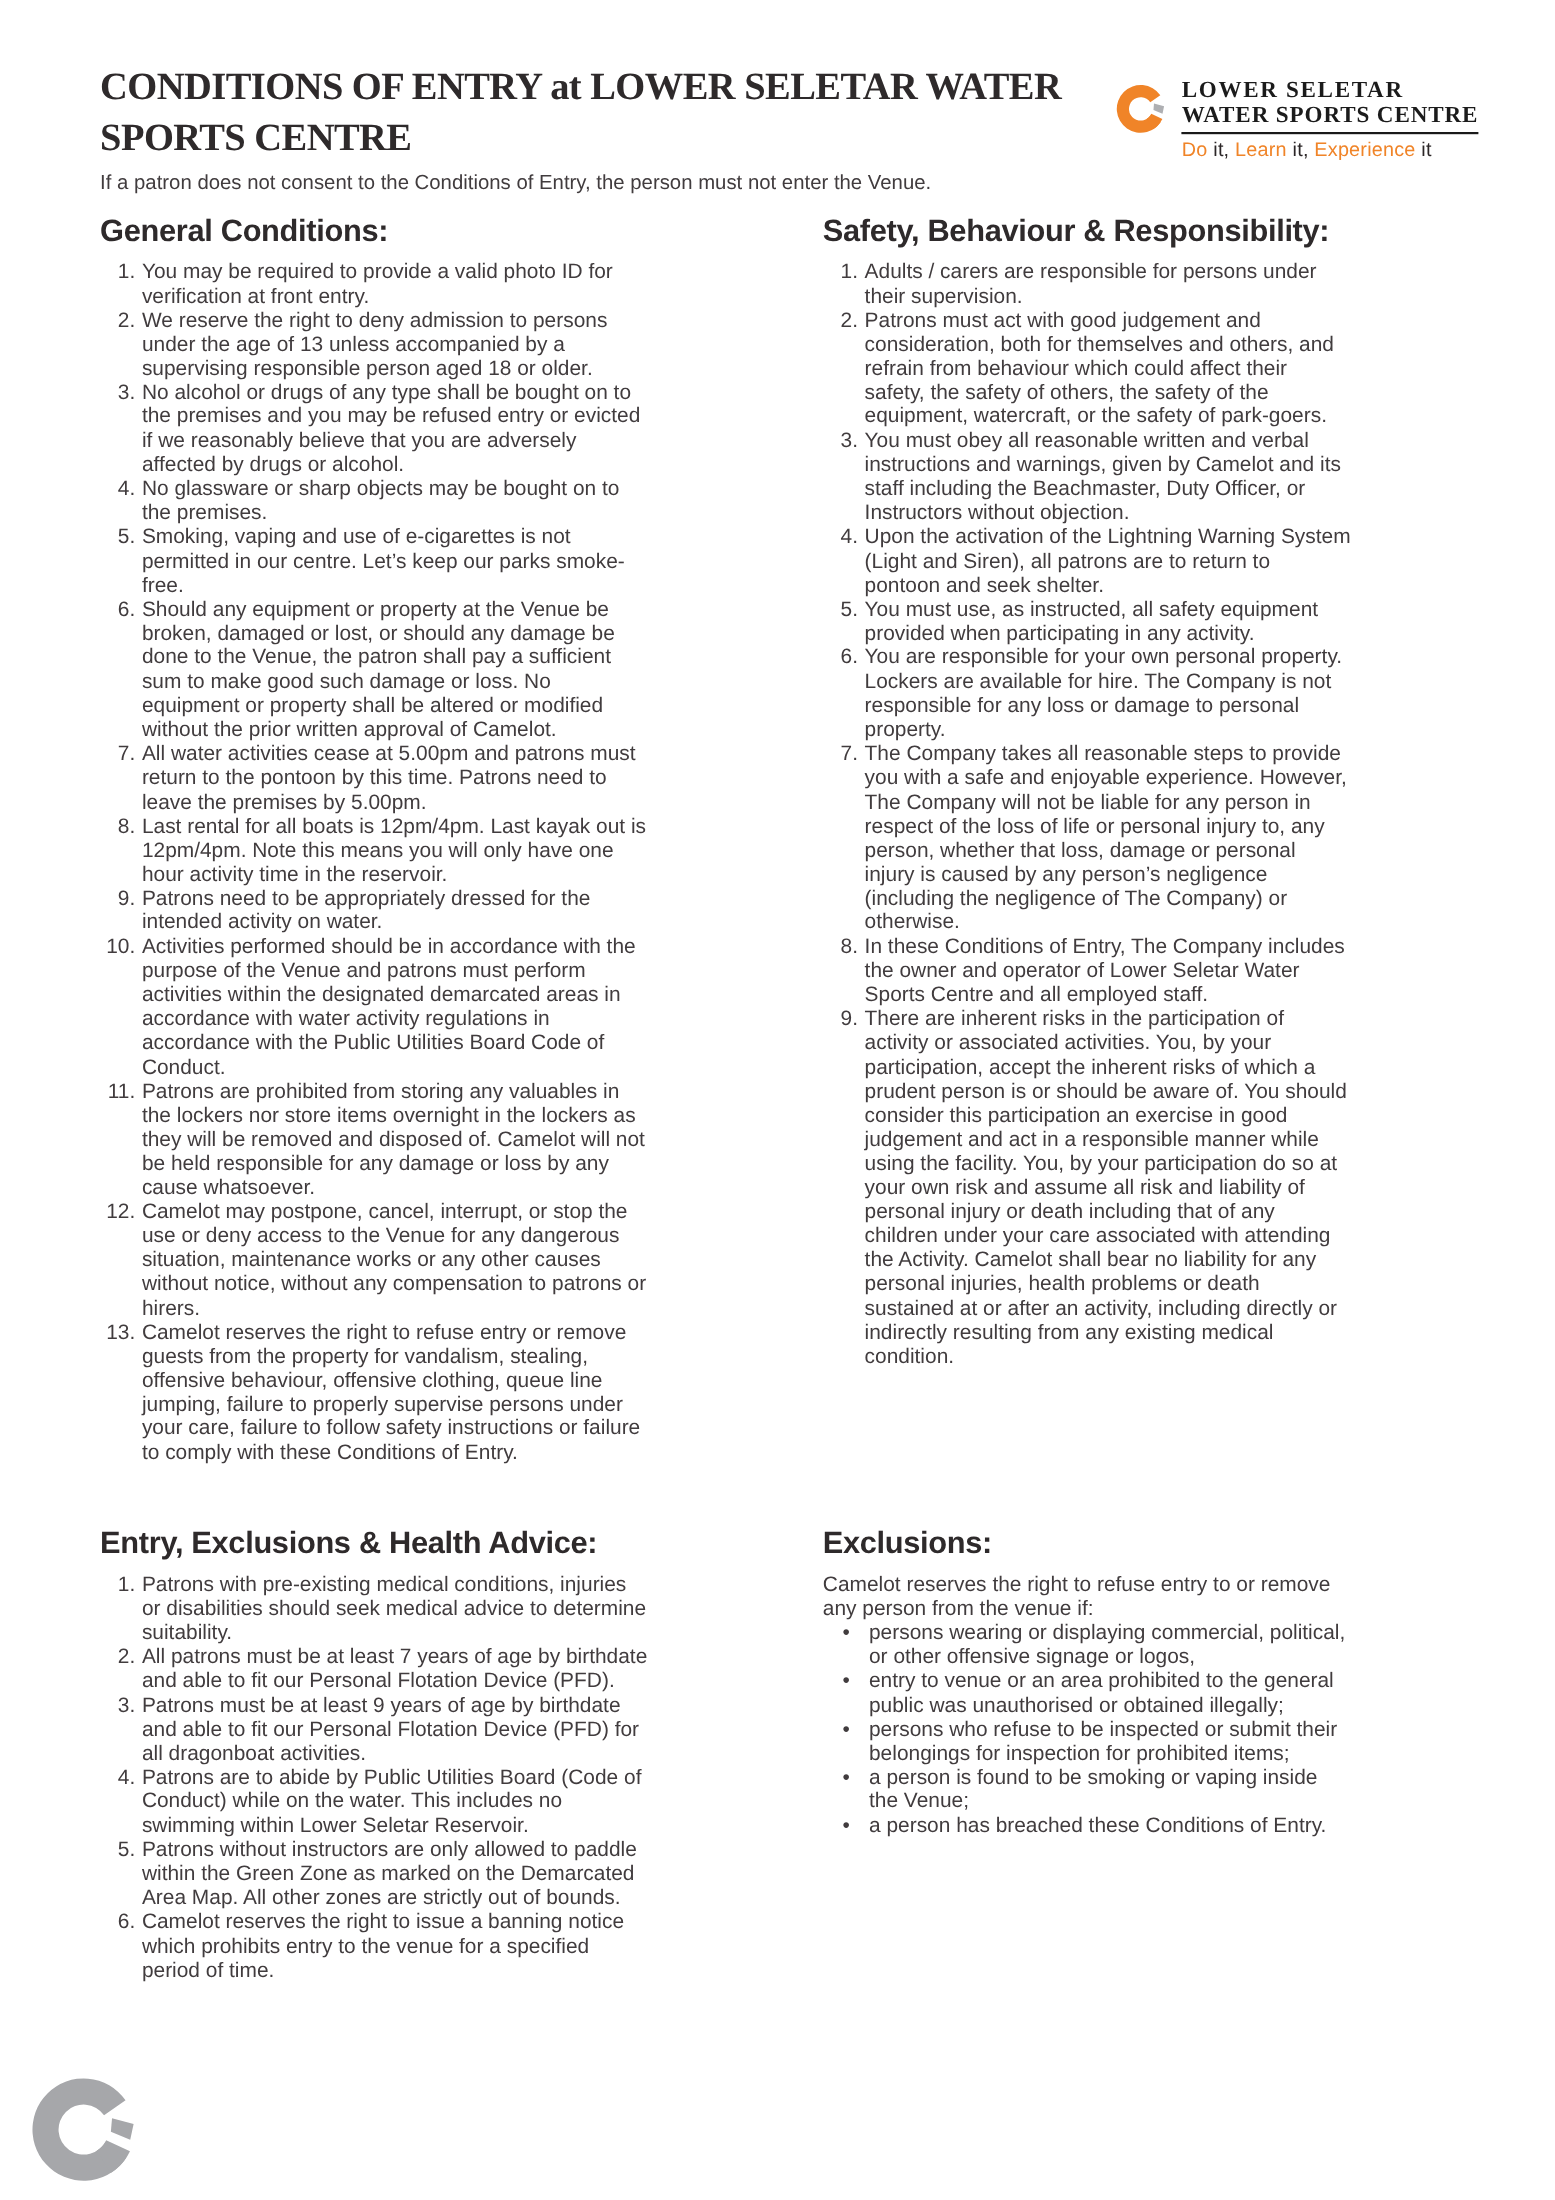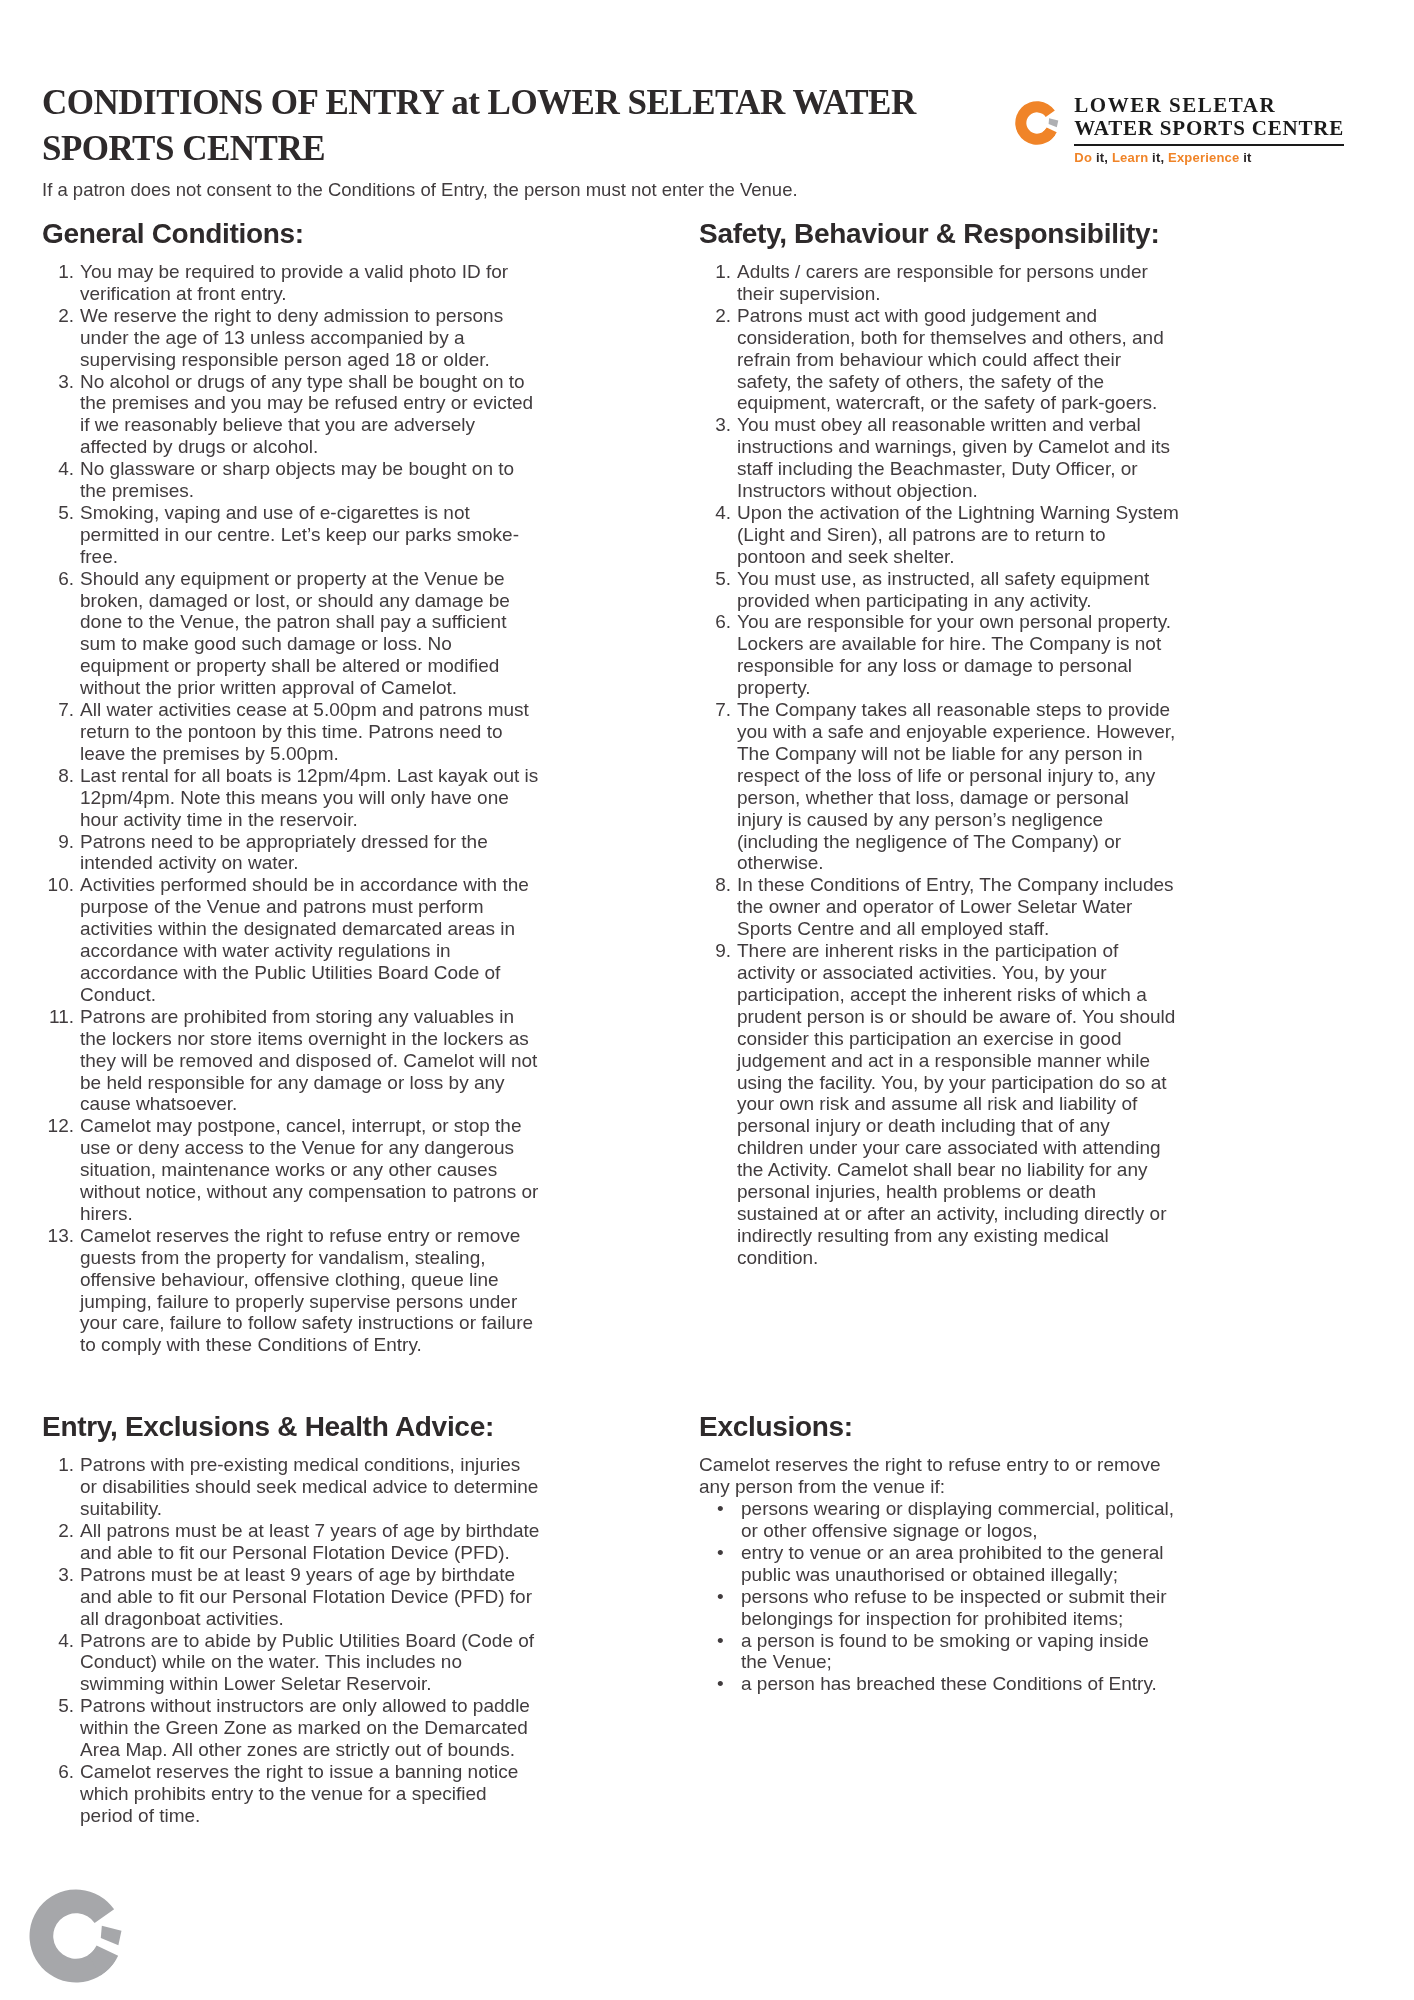--- a/index.html
+++ b/index.html
@@ -3,21 +3,21 @@
 <meta charset="utf-8">
 <style>
   * { margin:0; padding:0; box-sizing:border-box; }
   html,body { background:#ffffff; }
   body {
     width:1414px; height:2000px;
     position:relative; overflow:hidden;
     font-family:"Liberation Sans", sans-serif;
     color:var(--body-text,#413c3e);
   }
-  .page { padding:56px 70px 0 42px;margin-top:24px; }
+  .page { padding:56px 70px 0 91px; }
 
   
   .header-row { display:flex; justify-content:space-between; align-items:flex-start; }
   .doc-title {
     font-family:"Liberation Serif", serif;
     font-weight:bold;
     font-size:35px;
     line-height:1.32;
     letter-spacing:-0.5px;
     color:var(--heading-text,#2e2a2b);
@@ -33,21 +33,21 @@
   .logo-name1 {
     font-family:"Liberation Serif", serif; font-weight:bold;
     font-size:21px; letter-spacing:1.5px; color:#1b1b1b; line-height:1.05;
   }
   .logo-name2 {
     font-family:"Liberation Serif", serif; font-weight:bold;
     font-size:21px; letter-spacing:0.8px; color:#1b1b1b;
     padding-bottom:4px; border-bottom:2.5px solid var(--rule-black,#1a1a1a);
     line-height:1.15;
   }
-  .logo-tagline { font-size:13px; font-weight:bold; margin-top:4px; letter-spacing:0.2px; }
+  .logo-tagline { font-size:18px; font-weight:normal; margin-top:4px; letter-spacing:0.2px; }
   .logo-tagline .tag-orange { color:var(--accent-orange,#f08428); }
   .logo-tagline .tag-dark { color:#2b2627; }
 
   
   .intro { margin-top:8px; max-width:965px; }
   .intro p { font-size:18.5px; line-height:1.06; color:var(--body-text,#413c3e); }
 
   
   .columns {
     display:grid;

